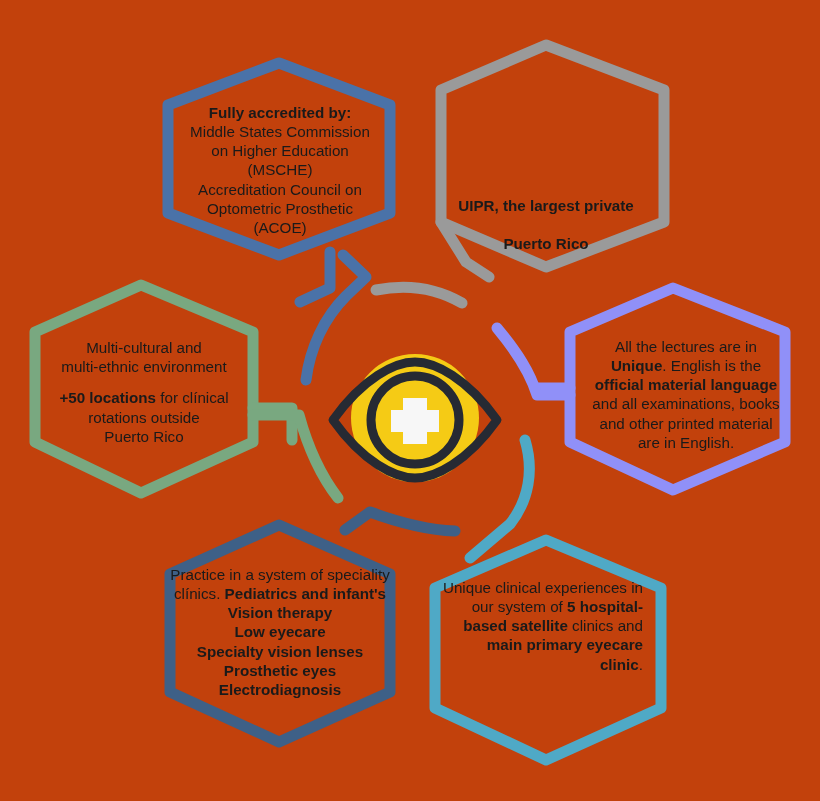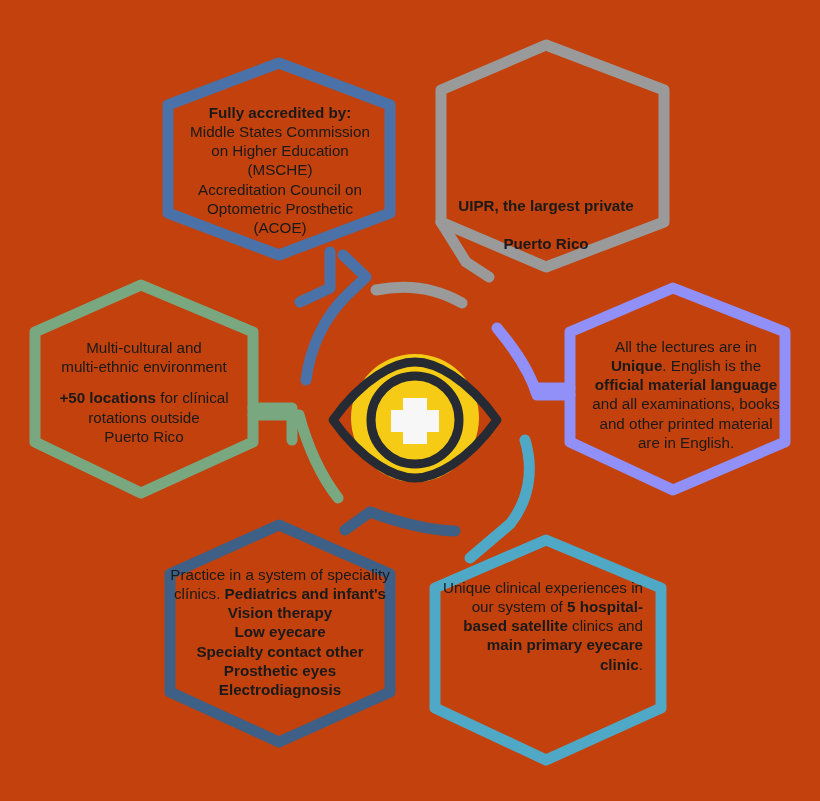--- a/index.html
+++ b/index.html
@@ -132,21 +132,21 @@
     <span>All the lectures are in </span><b>Unique</b><span>. English is the </span><b>official material language</b><span> and all examinations, books and other printed material are in English.</span>
   </div>
 
   <div class="hex-text" id="text-clinics">
     <span>Unique clinical experiences in our system of </span><b>5 hospital-based satellite</b><span> clinics and </span><b>main primary eyecare clinic</b><span>.</span>
   </div>
 
   <div class="hex-text" id="text-speciality">
     <span style="font-weight:normal">Practice in a system of speciality clínics. </span><span>Pediatrics and infant's Vision therapy</span><br>
     <span>Low eyecare</span><br>
-    <span>Specialty contact other</span><br>
+    <span>Specialty vision lenses</span><br>
     <span>Prosthetic eyes</span><br>
     <span>Electrodiagnosis</span>
   </div>
 
   <div class="hex-text" id="text-multicultural">
     <span>Multi-cultural and</span><br>
     <span>multi-ethnic environment</span>
     <span class="spacer-line"></span>
     <b>+50 locations</b><span> for clínical</span><br>
     <span>rotations outside</span><br>

